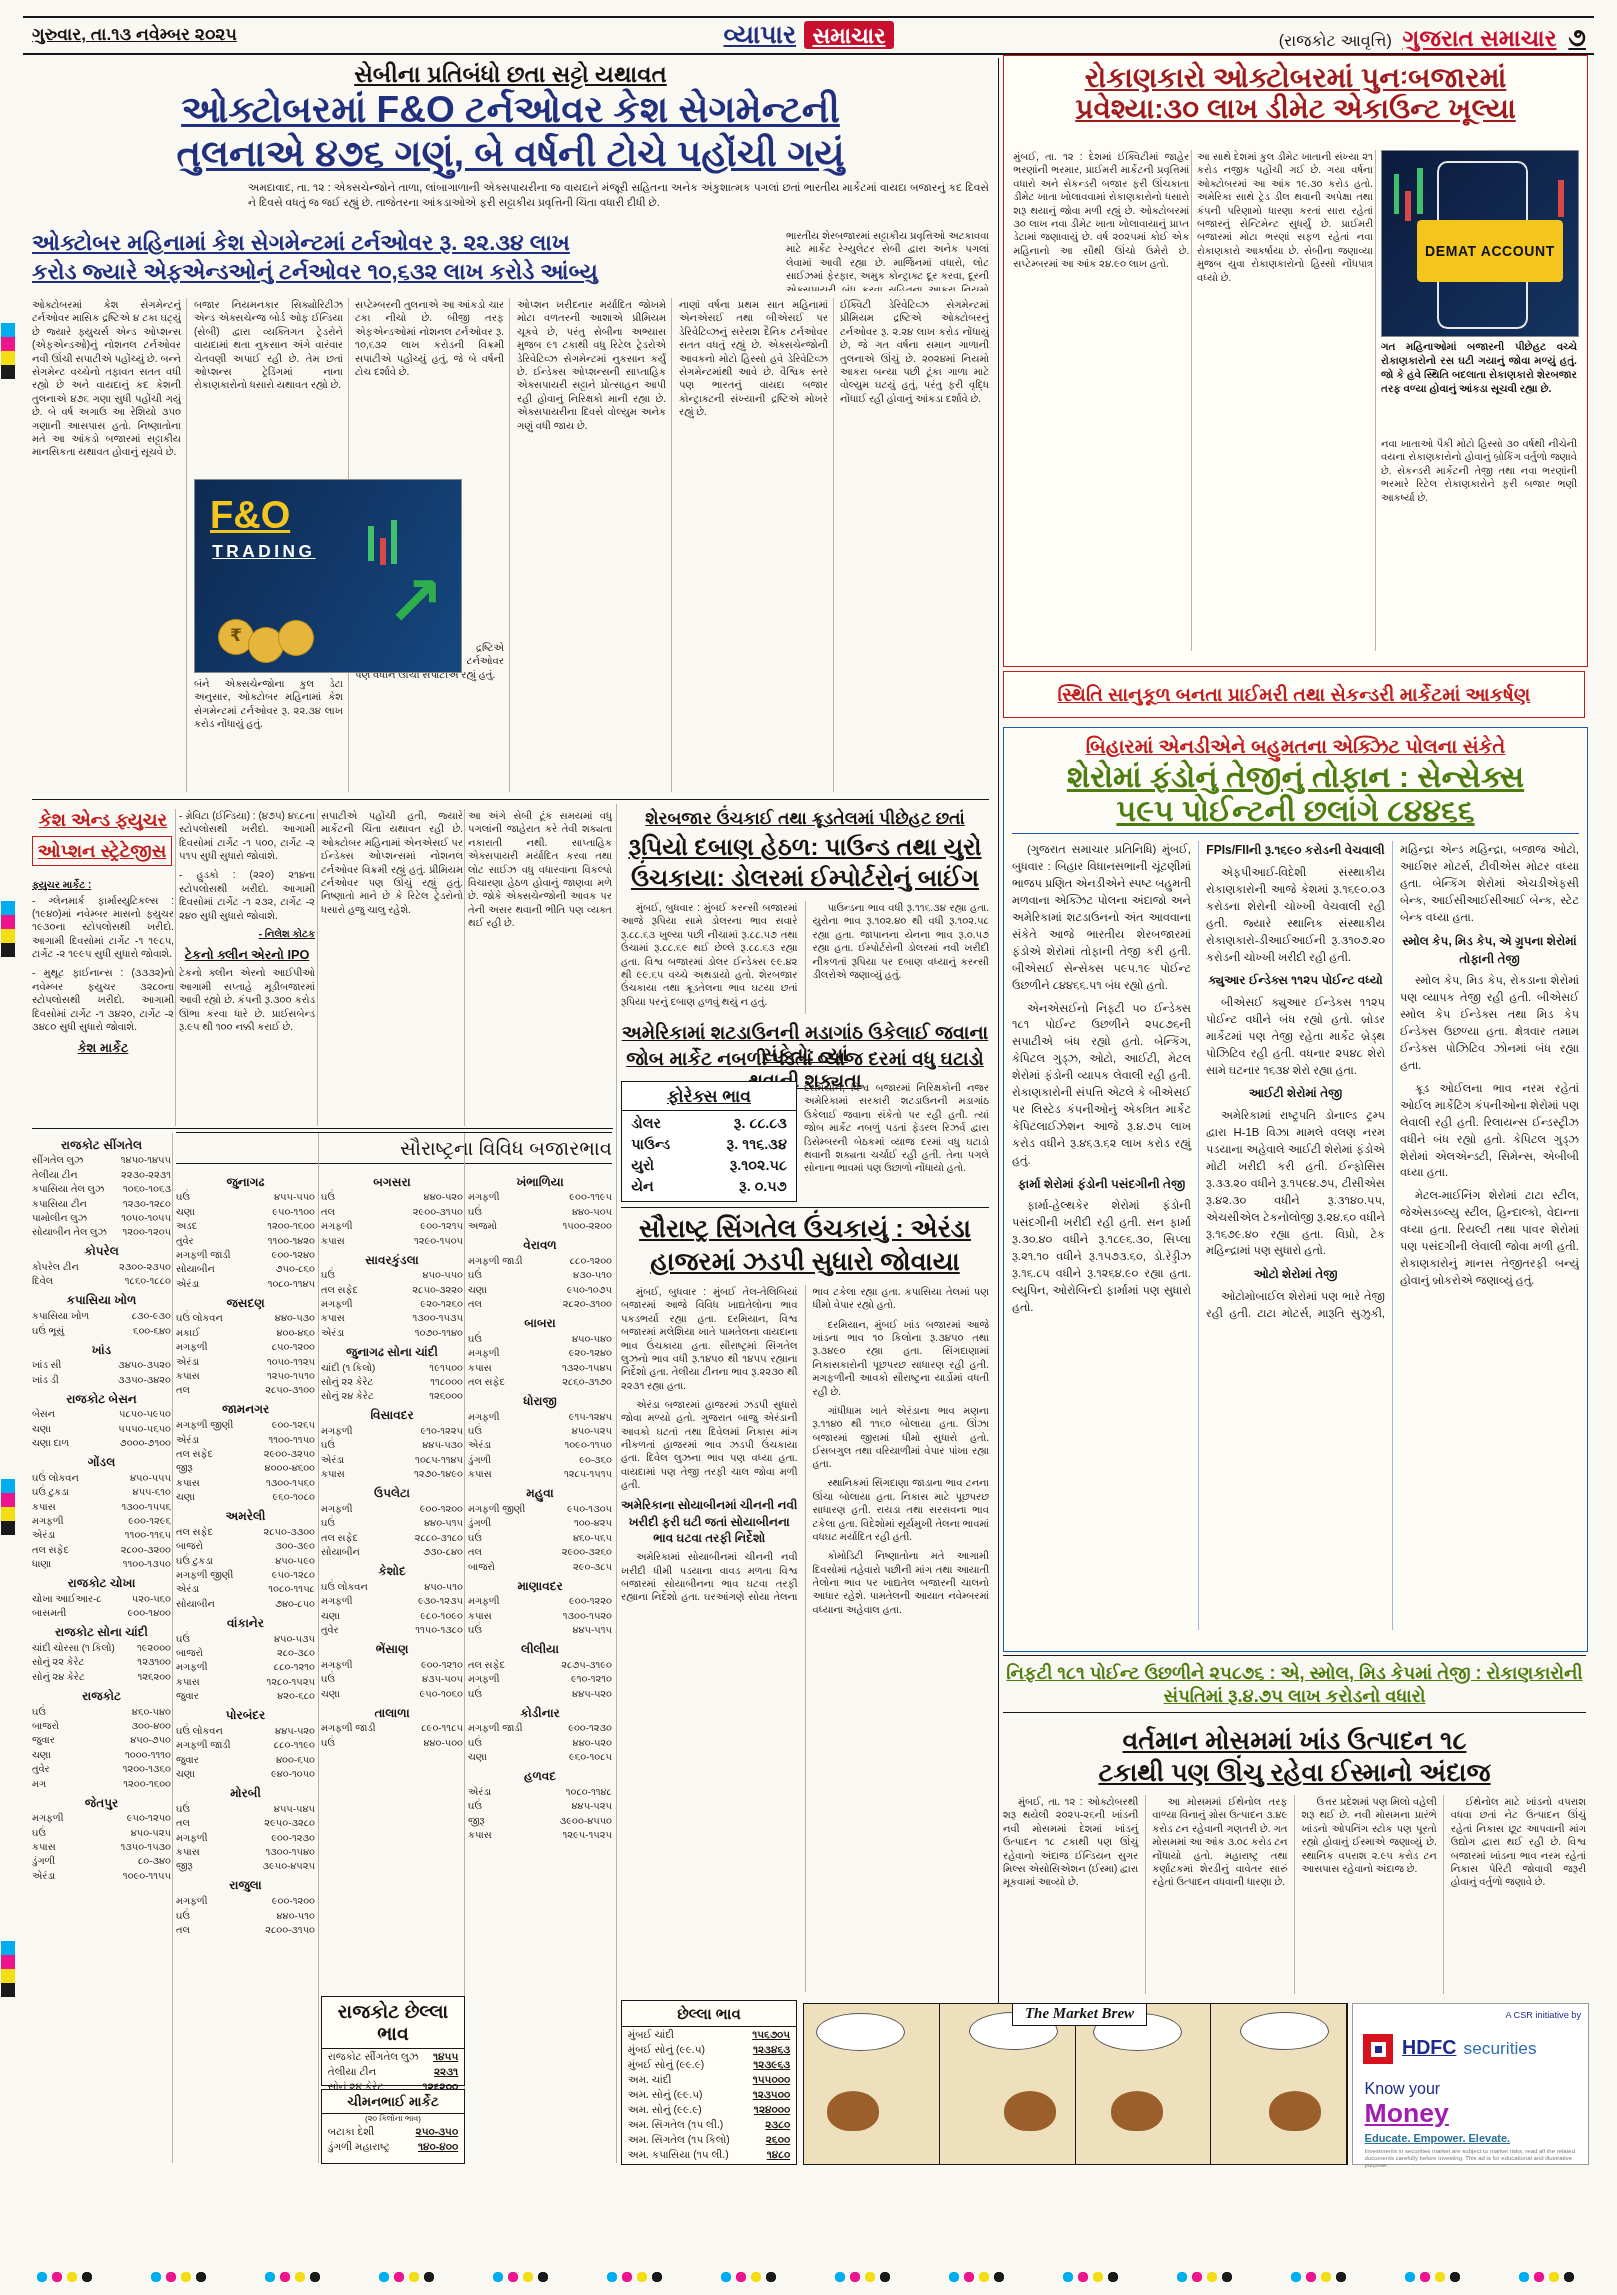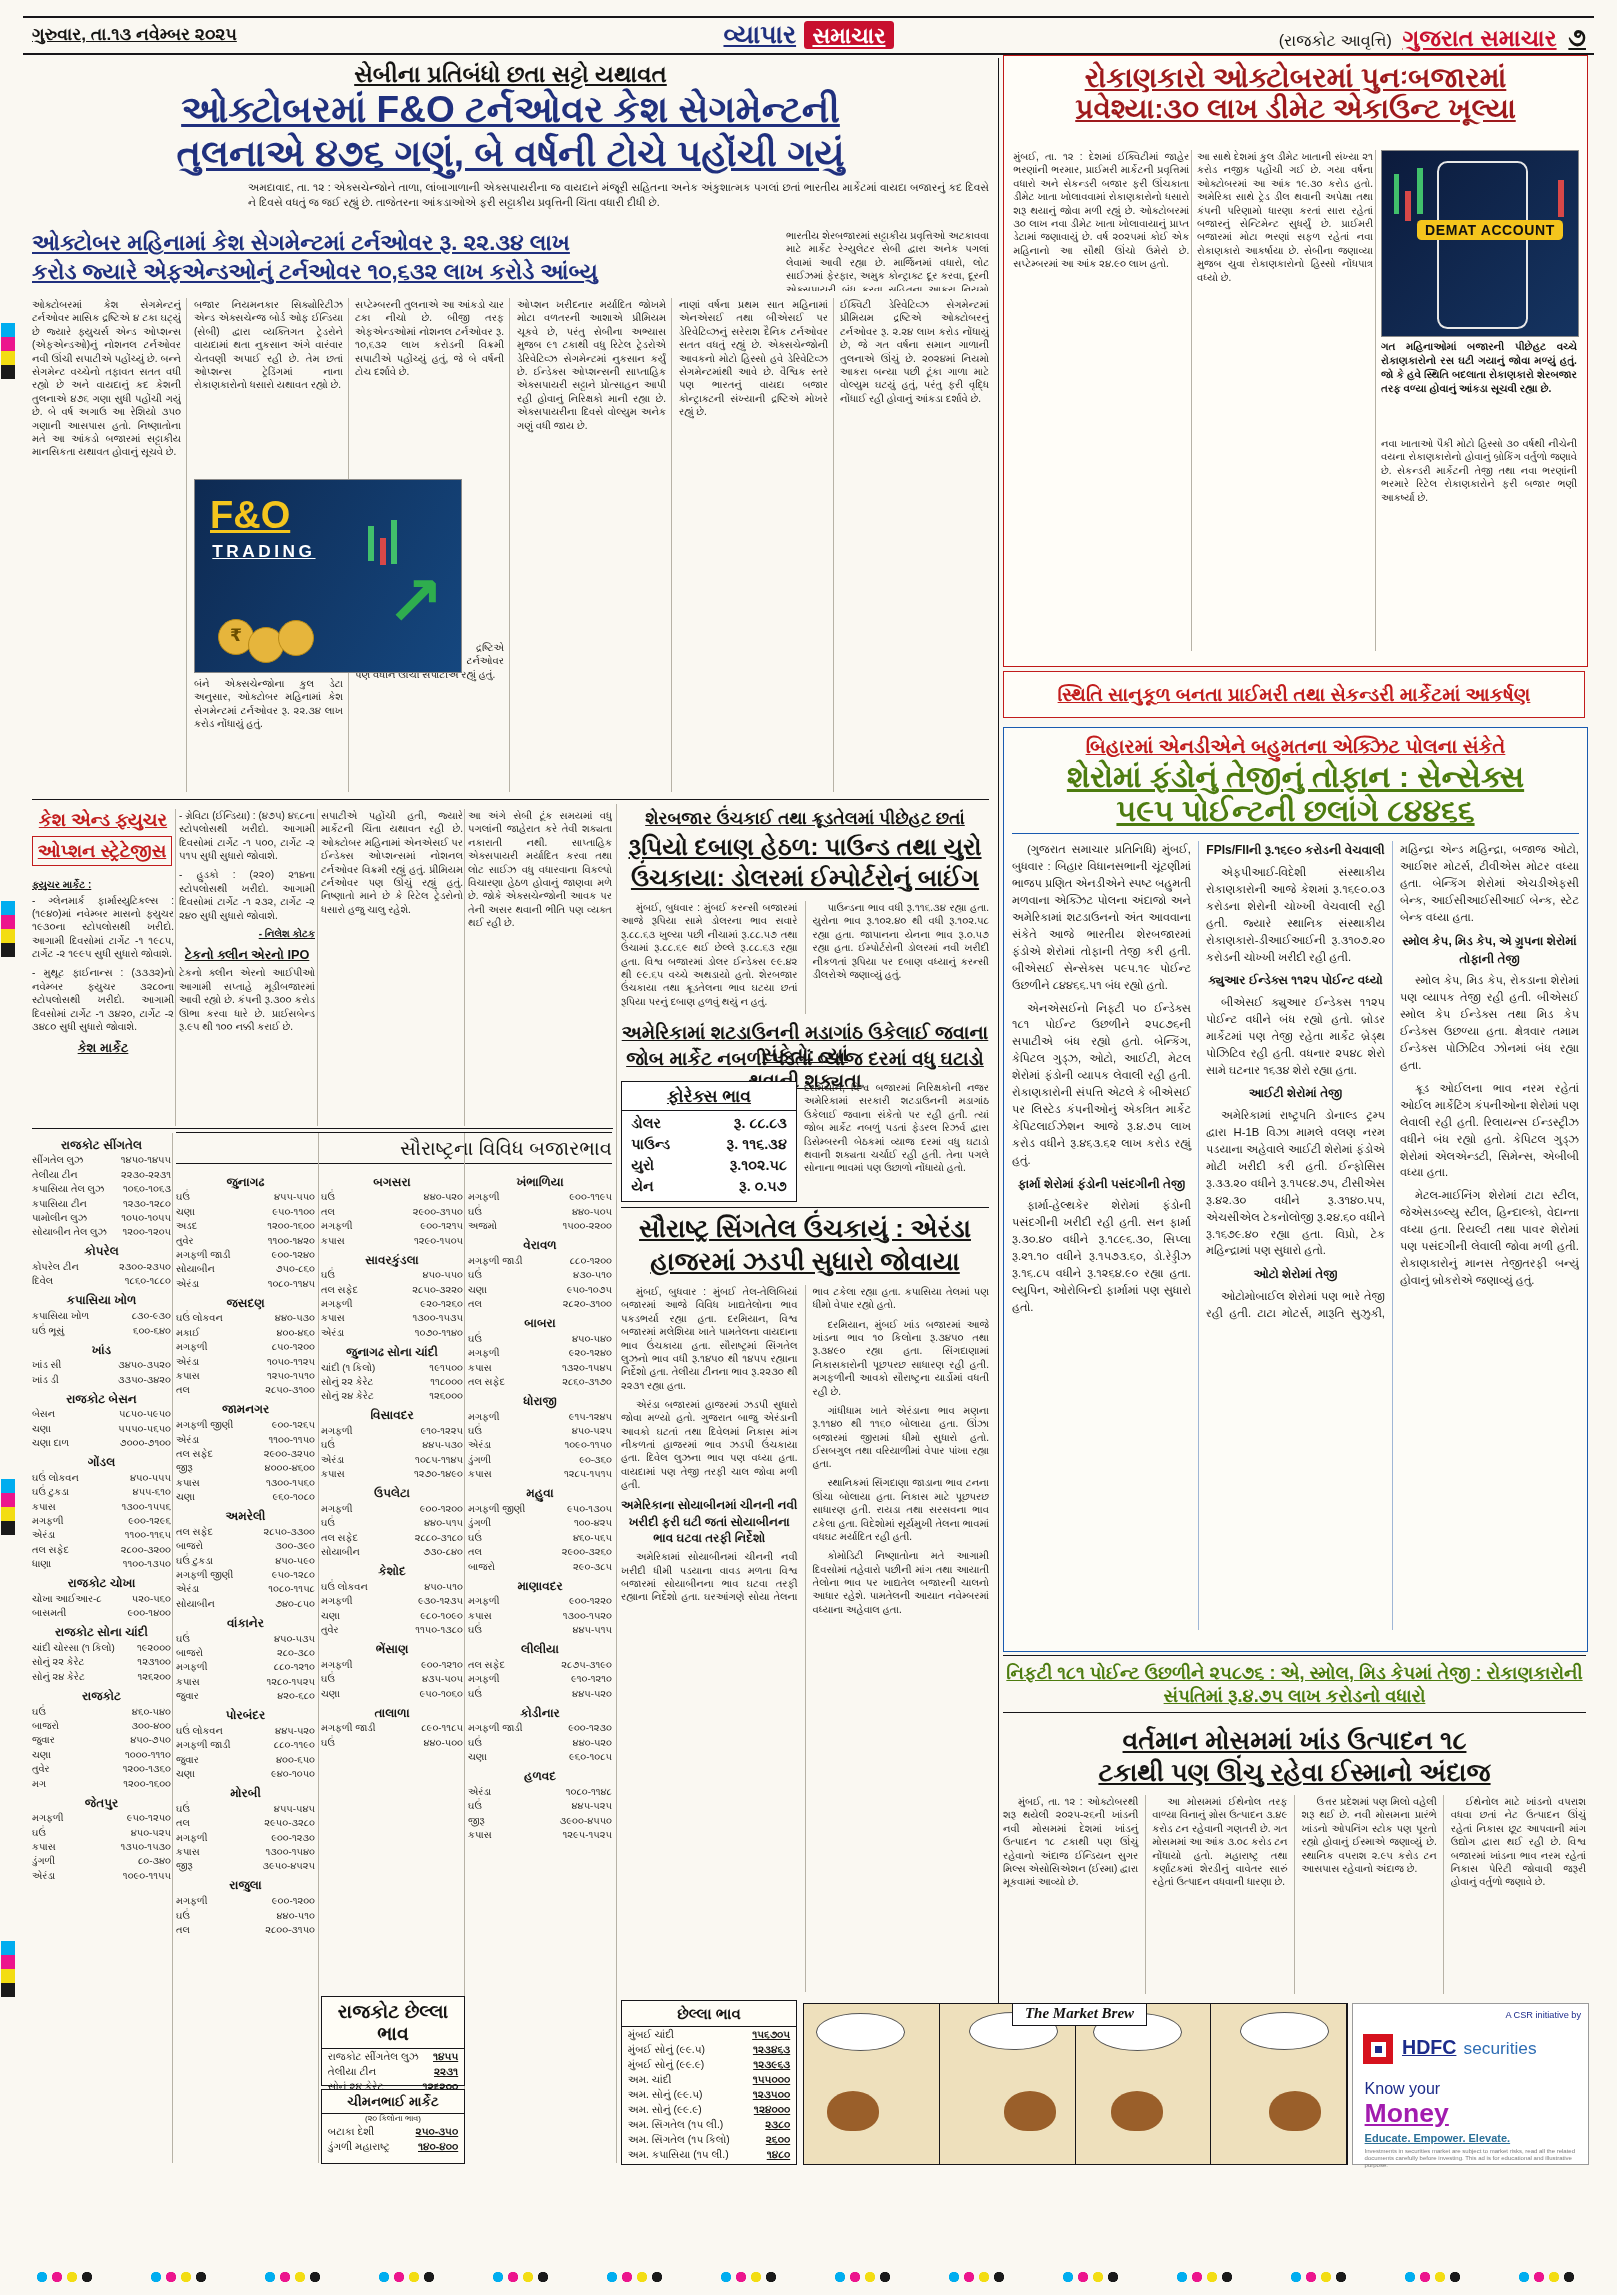--- a/index.html
+++ b/index.html
@@ -35,21 +35,21 @@
   .pbox{border:1.2px solid #17161a;background:#fffdf6;}
   .pbox .t{font-weight:bold;text-align:center;font-size:15px;border-bottom:1.2px solid #17161a;padding:3.5px 0;}
   .pbox .m-row{padding:0 5.8px;font-size:10.4px;line-height:15px;}
   
   .fno{background:linear-gradient(120deg,#0e2a52,#15477f);border:0.6px solid #888;}
   .coin{position:absolute;width:34px;height:34px;border-radius:50%;background:#e6b53c;border:1.7px solid #b98a15;
         color:#6b4e00;font-weight:bold;font-size:17.3px;text-align:center;line-height:31px;}
   .uparrow{position:absolute;color:#2fae4e;font-size:69px;font-weight:bold;line-height:1;}
   .photo{background:linear-gradient(135deg,#0c1b3c,#153461);border:0.6px solid #888;}
   .card{position:absolute;background:#f4c51d;color:#111;font-weight:bold;border-radius:4.6px;
-        padding:2px 8px;font-size:14px;letter-spacing:0.6px;}
+        padding:23px 8px;font-size:14px;letter-spacing:0.6px;}
   .candle{position:absolute;width:5.8px;background:#41c06b;}
   .candle.r{background:#d84848;}
   
   .comic{border:1.2px solid #17161a;background:#f2e8c9;display:flex;}
   .panel{flex:1;border-right:1.2px solid #17161a;position:relative;background:#eee0bc;}
   .panel:last-child{border-right:none;}
   .bubble{position:absolute;background:#fff;border:1.2px solid #555;border-radius:50%;}
   .bull{position:absolute;background:#9a5f2a;border-radius:50% 50% 45% 45%;}
   .titleplate{position:absolute;background:#fff;border:1.2px solid #17161a;text-align:center;
               font-family:"Liberation Serif","DejaVu Serif",serif;font-style:italic;font-weight:bold;font-size:15px;line-height:19.6px;}

